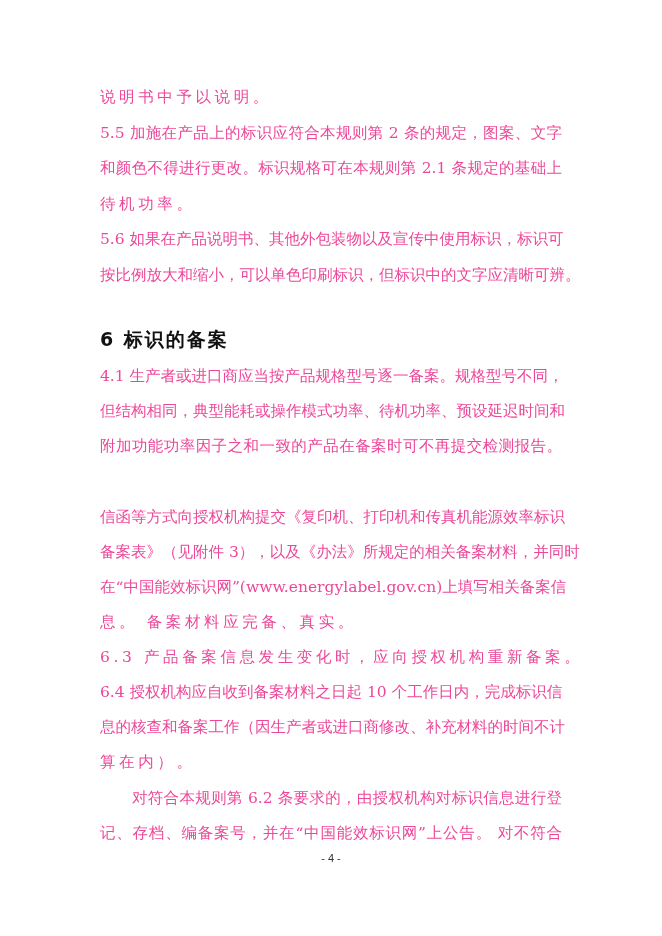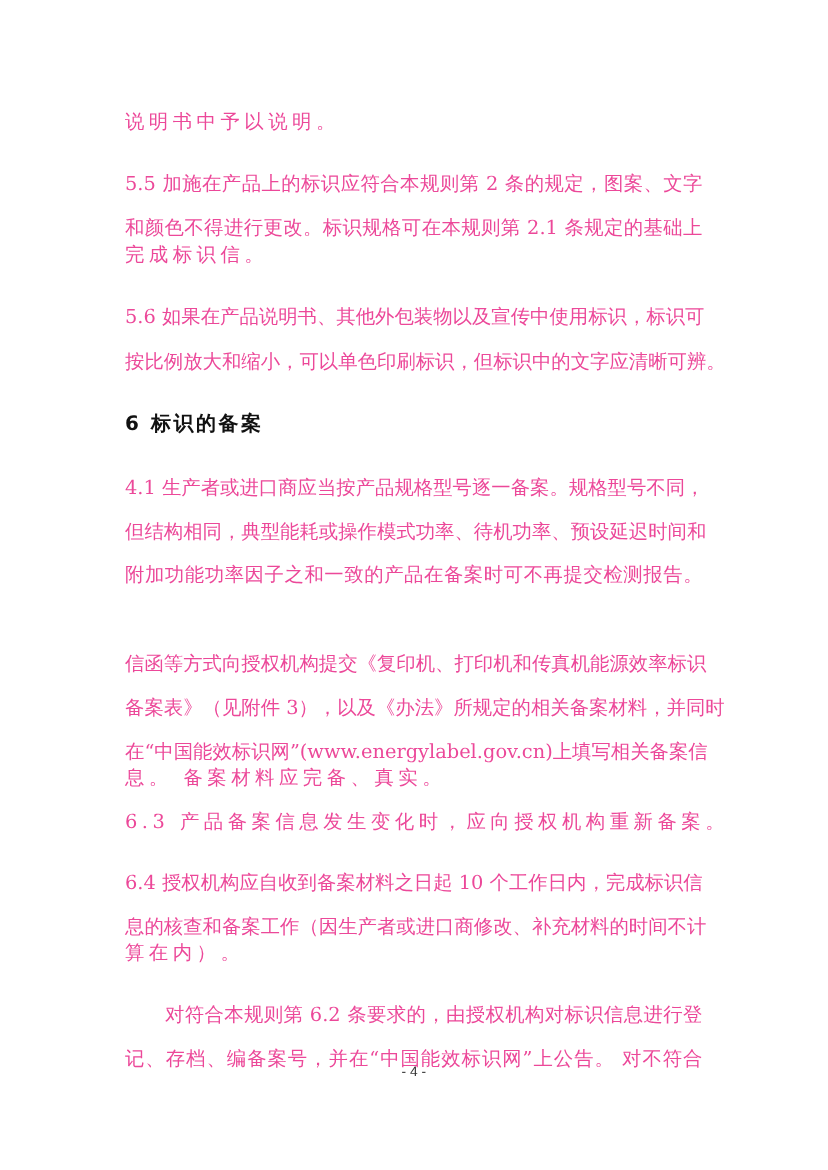--- a/index.html
+++ b/index.html
@@ -10,28 +10,28 @@
       left: 100px;
       width: 462px;
       font-family: "DejaVu Serif", "Liberation Serif", serif;
       font-size: 15.5px;
       color: #ec4899;
       white-space: nowrap;
       letter-spacing: 3.6px;
       line-height: 20px;
       height: 20px;
     }
-    .line.justify { text-align: justify; text-align-last: justify; letter-spacing: 0; margin-top: 14px; }
+    .line.justify { text-align: justify; text-align-last: justify; letter-spacing: 0; }
     .line.indent { left: 132px; width: 430px; }
     .heading {
       position: absolute;
       left: 100px;
       font-family: "DejaVu Sans", "Liberation Sans", sans-serif;
       font-weight: bold;
-      font-size: 16px;
+      font-size: 19px;
       color: #111;
       letter-spacing: 2px;
       line-height: 20px;
     }
     .pagenum {
       position: absolute;
       top: 852px;
       left: 0;
       width: 662px;
       text-align: center;
@@ -40,21 +40,21 @@
       color: #333;
     }
   </style>
 </head>
 <body>
 
 <div class="page">
   <div class="line" style="top:87px">说明书中予以说明。</div>
   <div class="line justify" style="top:123px">5.5 加施在产品上的标识应符合本规则第 2 条的规定，图案、文字</div>
   <div class="line justify" style="top:158px">和颜色不得进行更改。标识规格可在本规则第 2.1 条规定的基础上</div>
-  <div class="line" style="top:194px">完成标识信。</div>
+  <div class="line" style="top:194px">待机功率。</div>
   <div class="line justify" style="top:229px">5.6 如果在产品说明书、其他外包装物以及宣传中使用标识，标识可</div>
   <div class="line justify" style="top:265px">按比例放大和缩小，可以单色印刷标识，但标识中的文字应清晰可辨。</div>
 
   <div class="heading" style="top:329px">6 标识的备案</div>
 
   <div class="line justify" style="top:366px">4.1 生产者或进口商应当按产品规格型号逐一备案。规格型号不同，</div>
   <div class="line justify" style="top:401px">但结构相同，典型能耗或操作模式功率、待机功率、预设延迟时间和</div>
   <div class="line justify" style="top:436px">附加功能功率因子之和一致的产品在备案时可不再提交检测报告。</div>
   <div class="line justify" style="top:507px">信函等方式向授权机构提交《复印机、打印机和传真机能源效率标识</div>
   <div class="line justify" style="top:542px">备案表》（见附件 3），以及《办法》所规定的相关备案材料，并同时</div>

